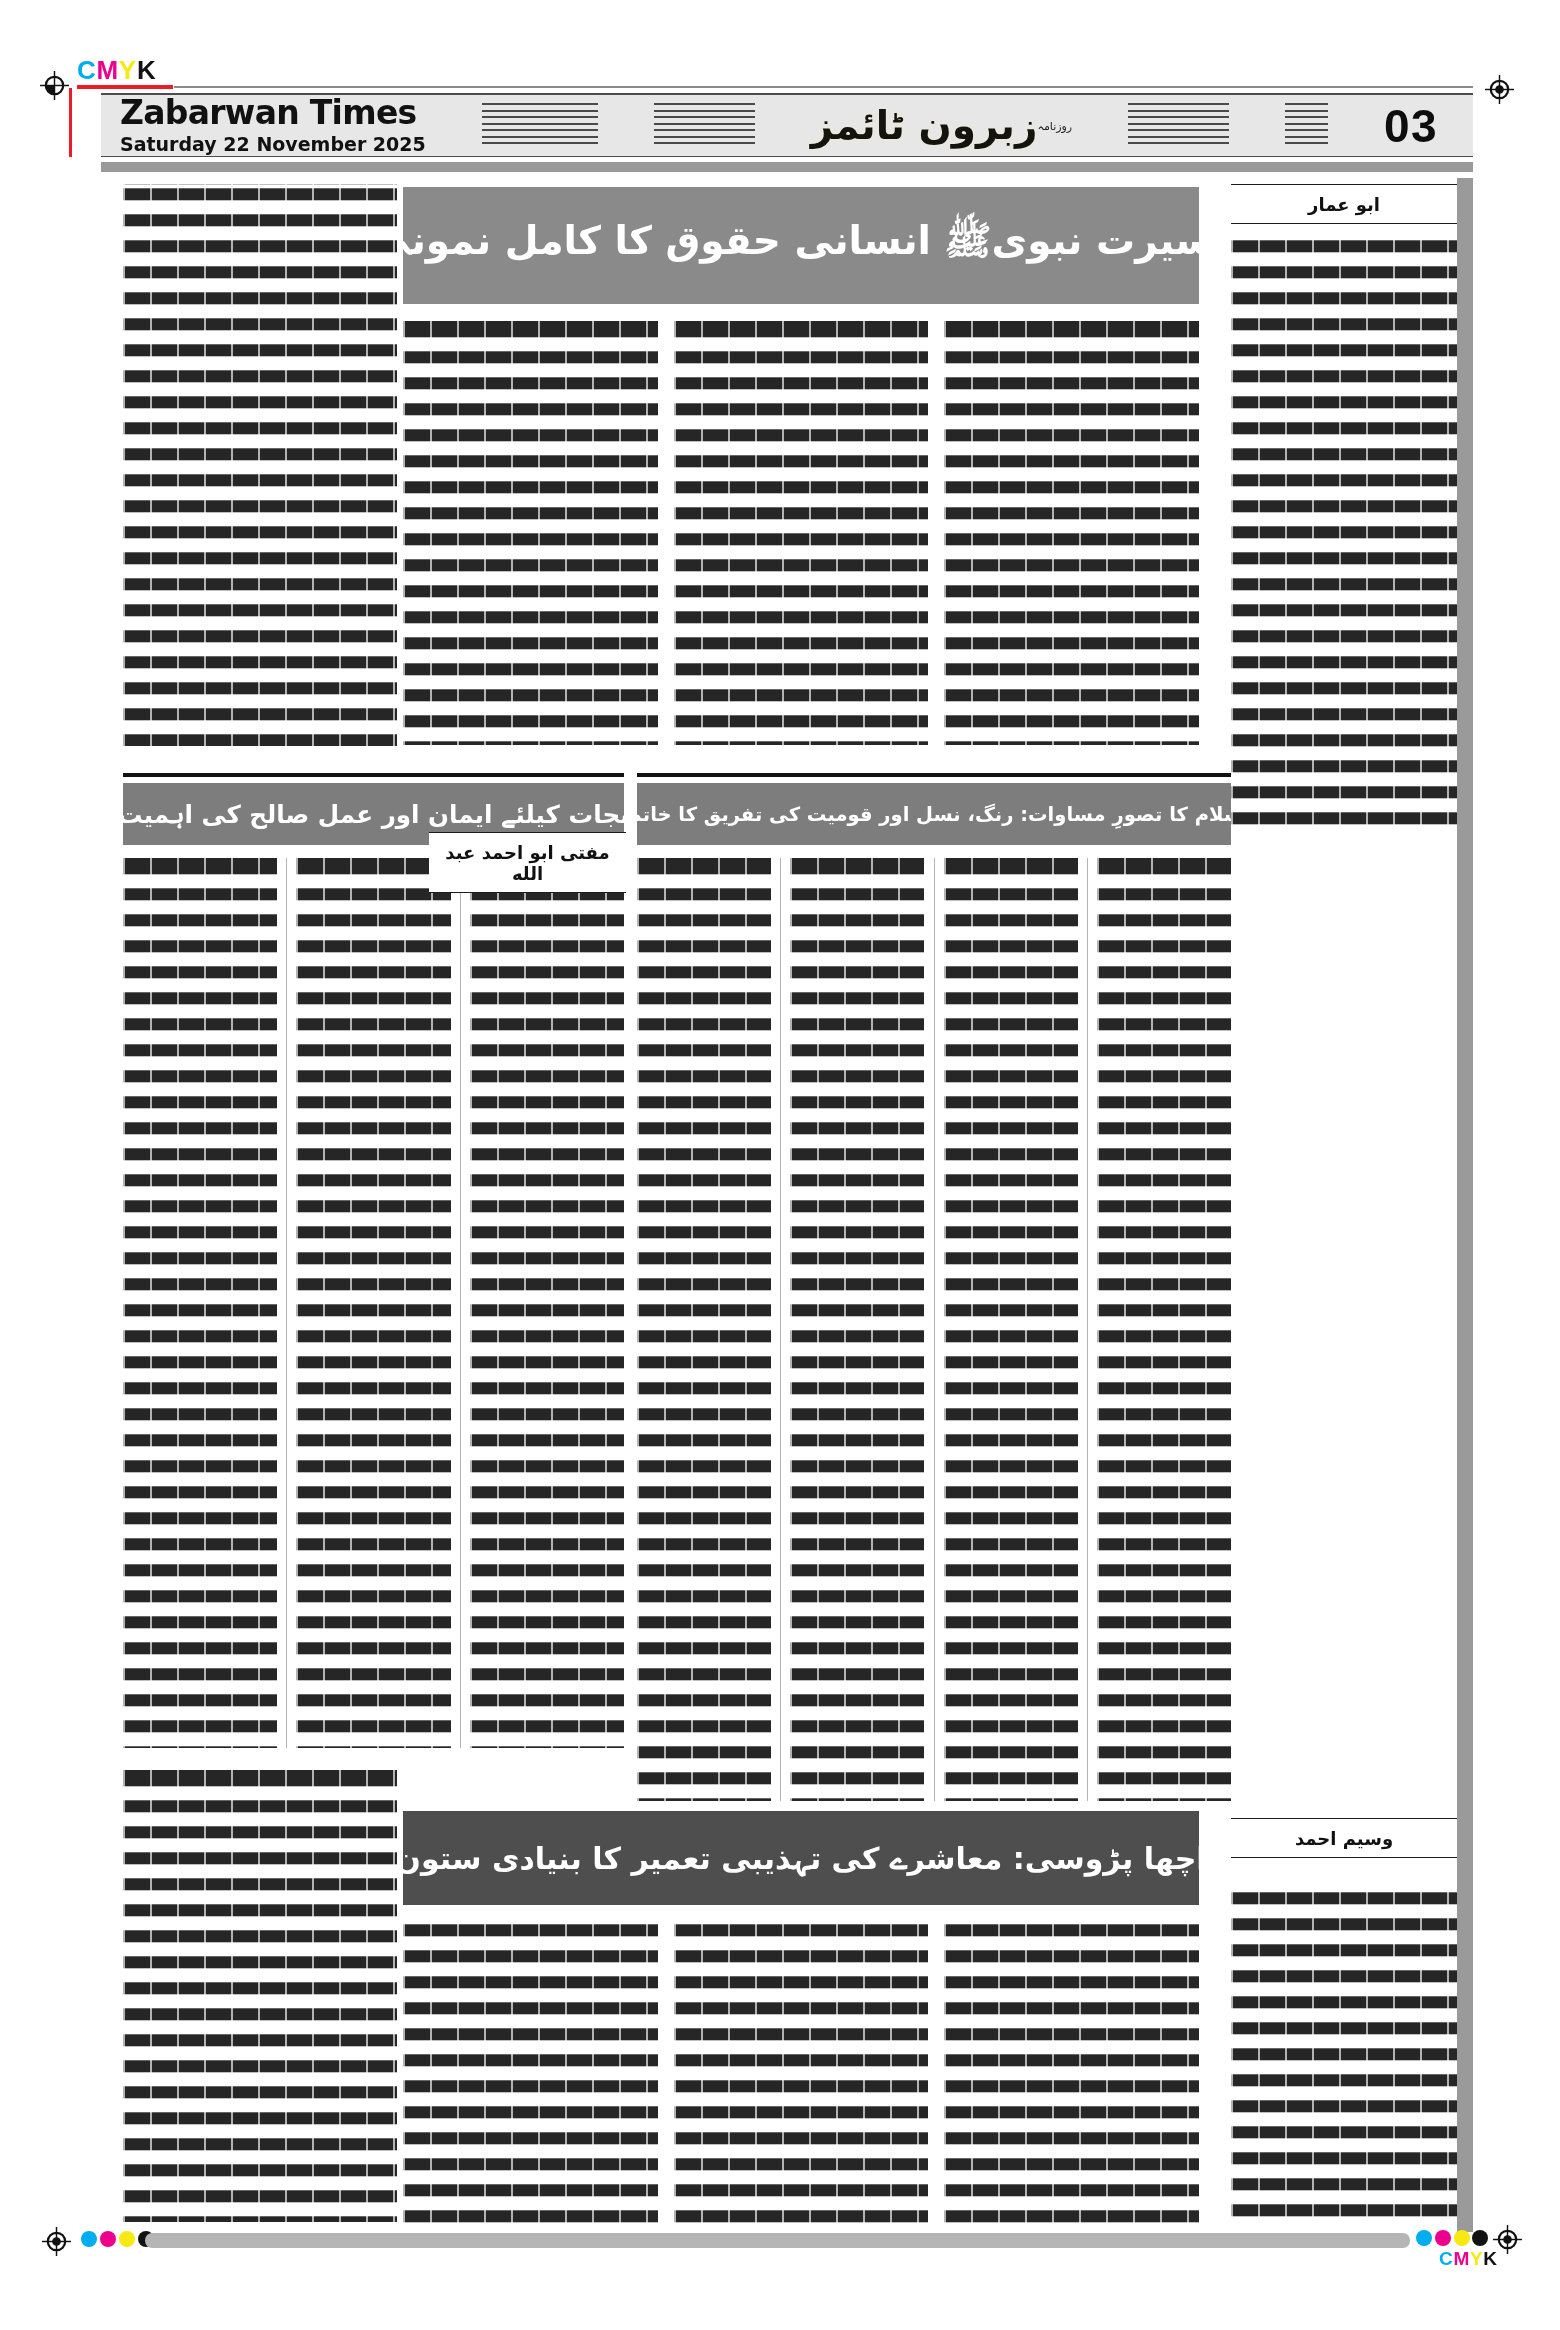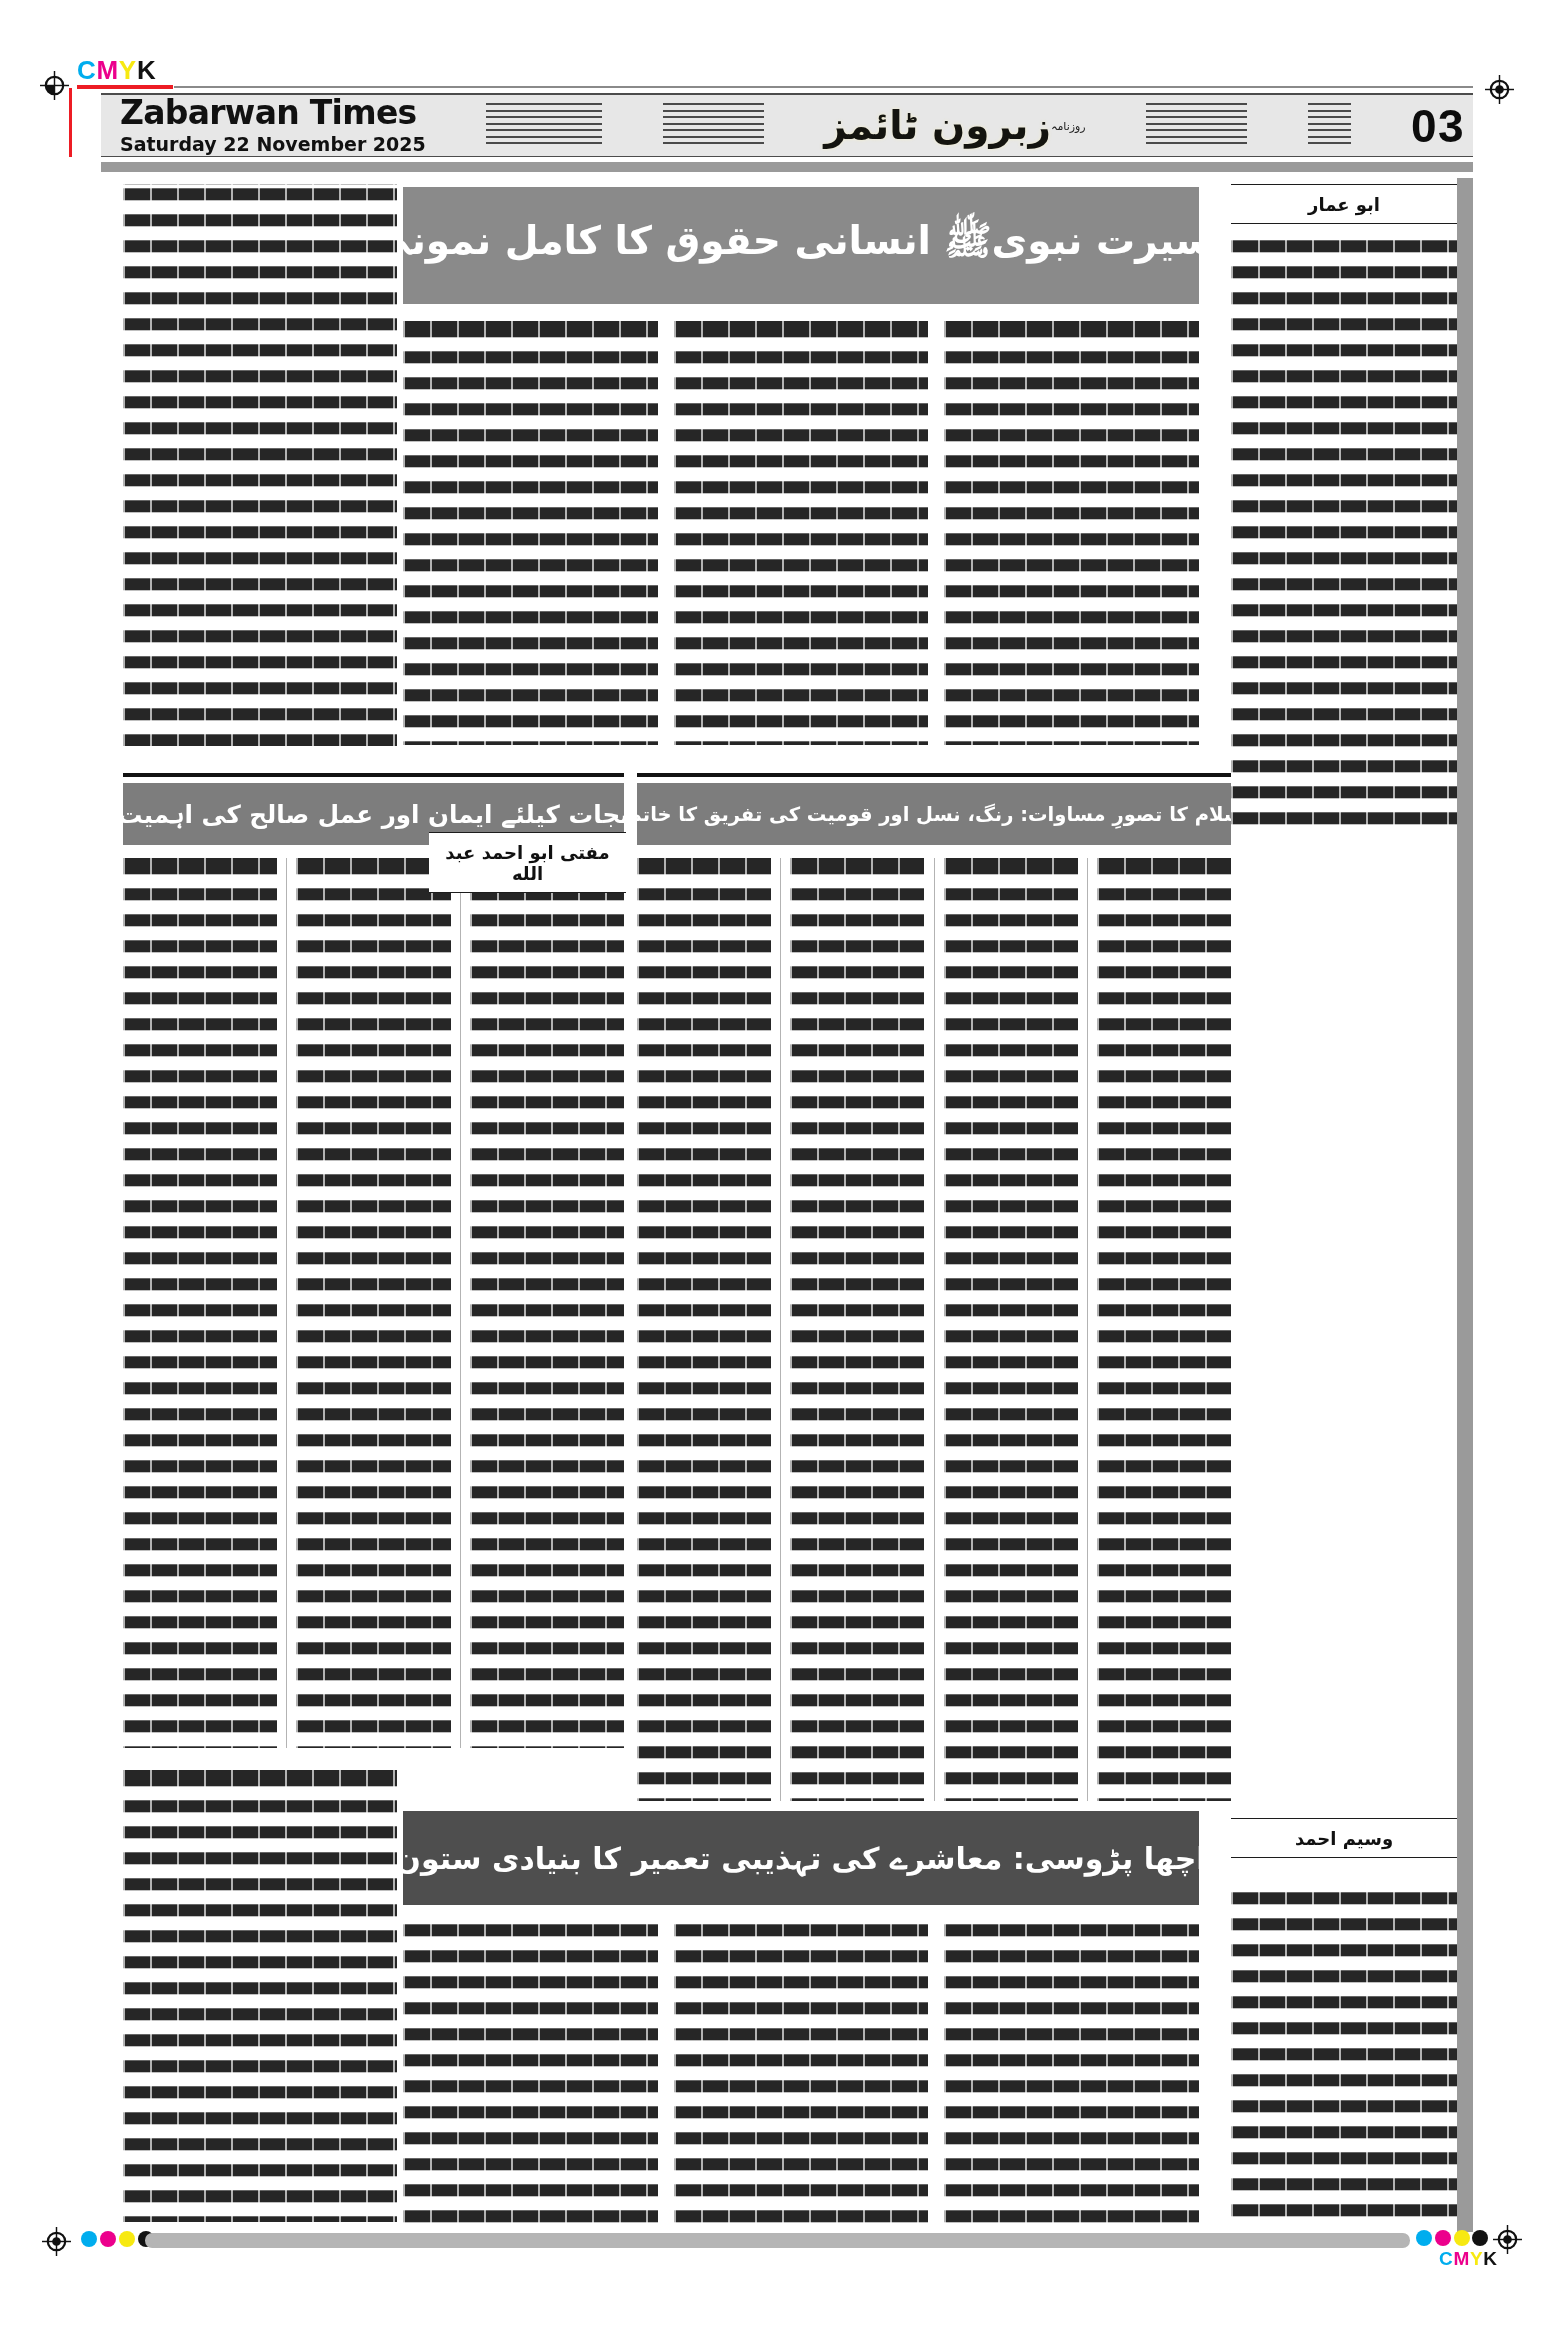--- a/index.html
+++ b/index.html
@@ -24,21 +24,21 @@
                background:#e7e7e7;border-top:2.2px solid #4c4c4c;border-bottom:1.4px solid #4c4c4c;
                display:flex;align-items:center;justify-content:space-between;box-sizing:border-box;}
   .title-block{padding-left:19px;line-height:1.05;}
   .paper-name{font-weight:bold;font-size:33px;color:#111;letter-spacing:-0.7px;}
   .paper-date{font-weight:bold;font-size:19px;color:#111;margin-top:4px;}
   .stripes{height:45px;background:repeating-linear-gradient(180deg,#4a4a4a 0 2.2px,rgba(0,0,0,0) 2.2px 6.5px);}
   .masthead{display:flex;align-items:center;direction:rtl;}
   .masthead-top{font-size:11px;color:#222;margin-bottom:-2.9px;}
   .masthead-main{font-size:39px;font-weight:bold;color:#14140f;
                  text-shadow:0 0 3.6px rgba(245,240,200,.9);}
-  .page-number{font-weight:900;font-size:46px;color:#0d0d0d;padding-right:8px;
+  .page-number{font-weight:900;font-size:46px;color:#0d0d0d;padding-right:35px;
                font-family:"Liberation Sans","DejaVu Sans",sans-serif;letter-spacing:1.4px;}
 
   .header-underbar{position:absolute;left:101px;top:162px;width:1372px;height:10px;background:#9a9a9a;}
   .right-vbar{position:absolute;left:1457px;top:178px;width:16px;height:2054px;background:#9a9a9a;}
 
   
   .sim{background-image:
         repeating-linear-gradient(90deg,rgba(255,255,255,.65) 0 2.2px,rgba(255,255,255,0) 2.2px 27px),
         repeating-linear-gradient(180deg,#262626 0 12.3px,rgba(0,0,0,0) 12.3px 26px);
        background-position:0 4.3px;}

